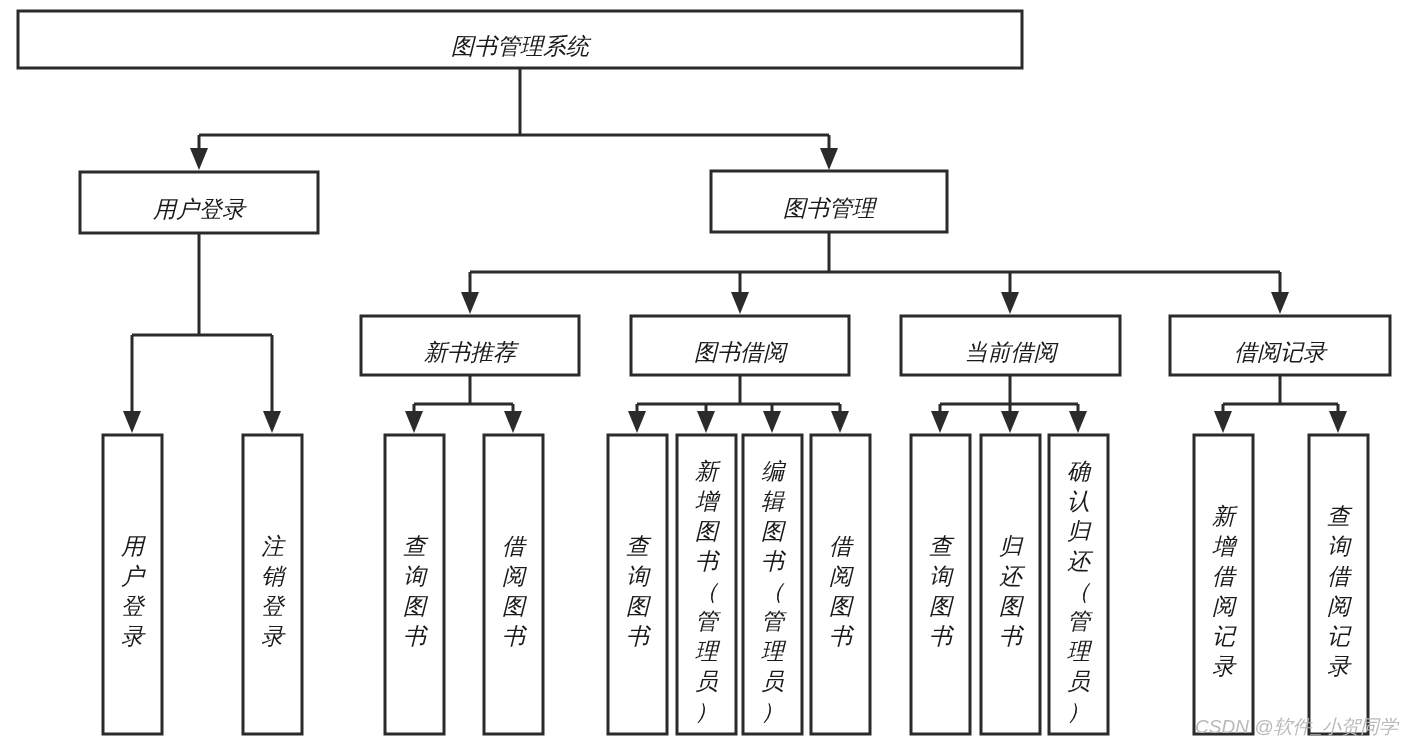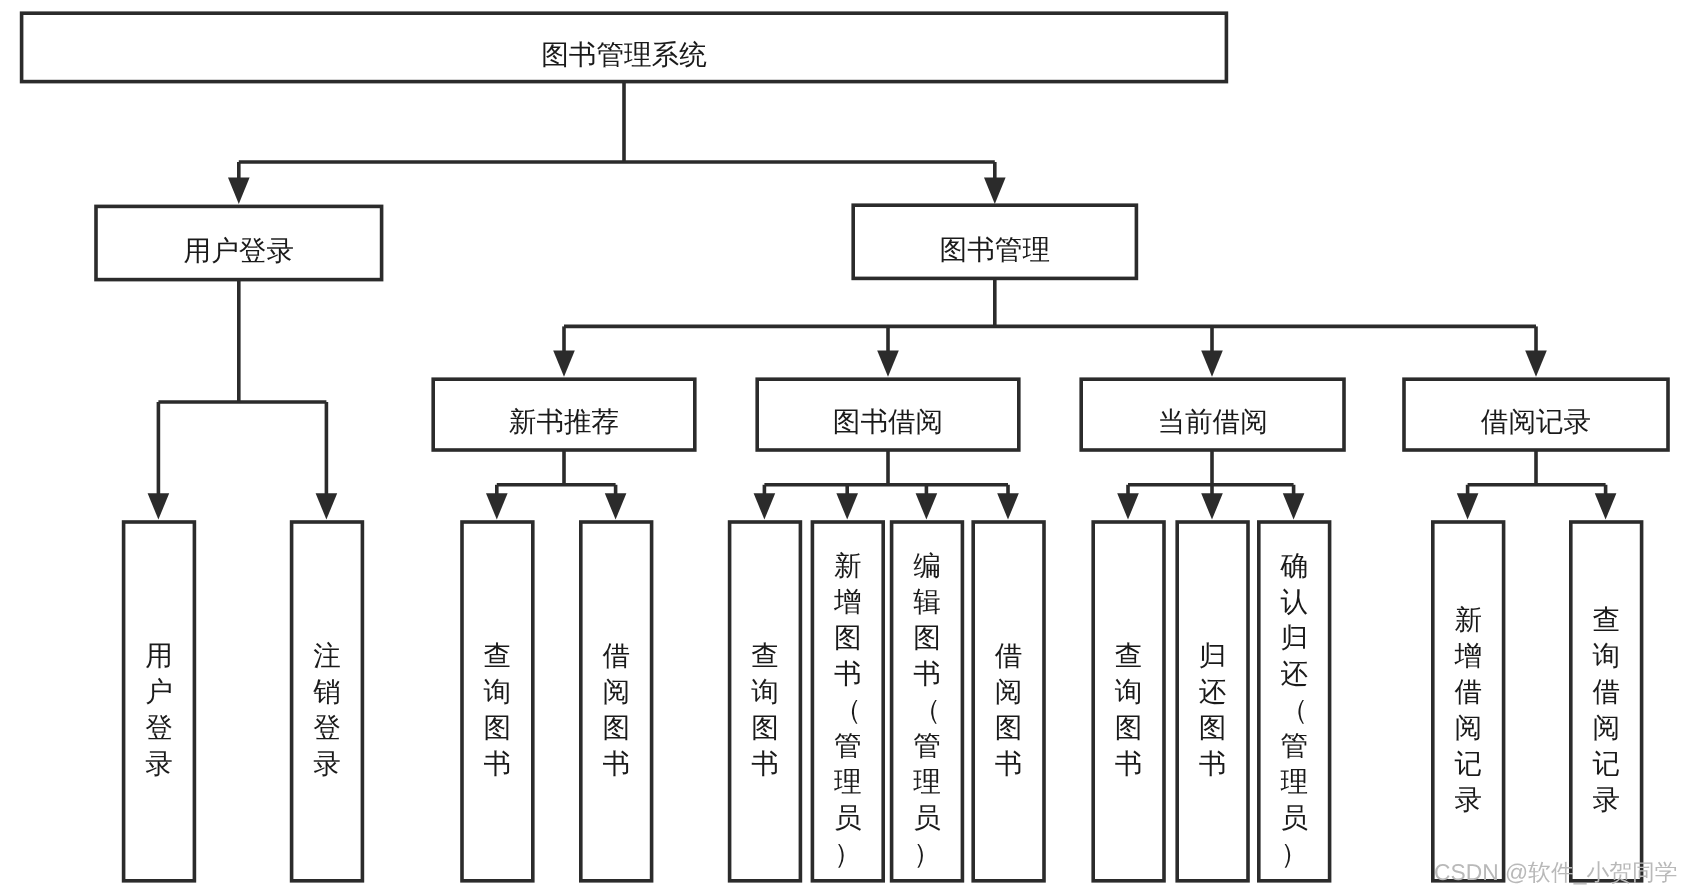--- a/index.html
+++ b/index.html
@@ -14,20 +14,21 @@
     font-family: "Liberation Sans", "DejaVu Sans", sans-serif;
     overflow: hidden;
     position: relative;
   }
   #diagram-root {
     position: absolute;
     left: 0;
     top: 0;
     width: 1305px;
     height: 747px;
+    font-style: italic;
   }
   svg.diagram-canvas {
     display: block;
     width: 1405px;
     height: 747px;
     background: #ffffff;
   }
   .node-box {
     fill: #ffffff;
     stroke: #2b2b2b;

